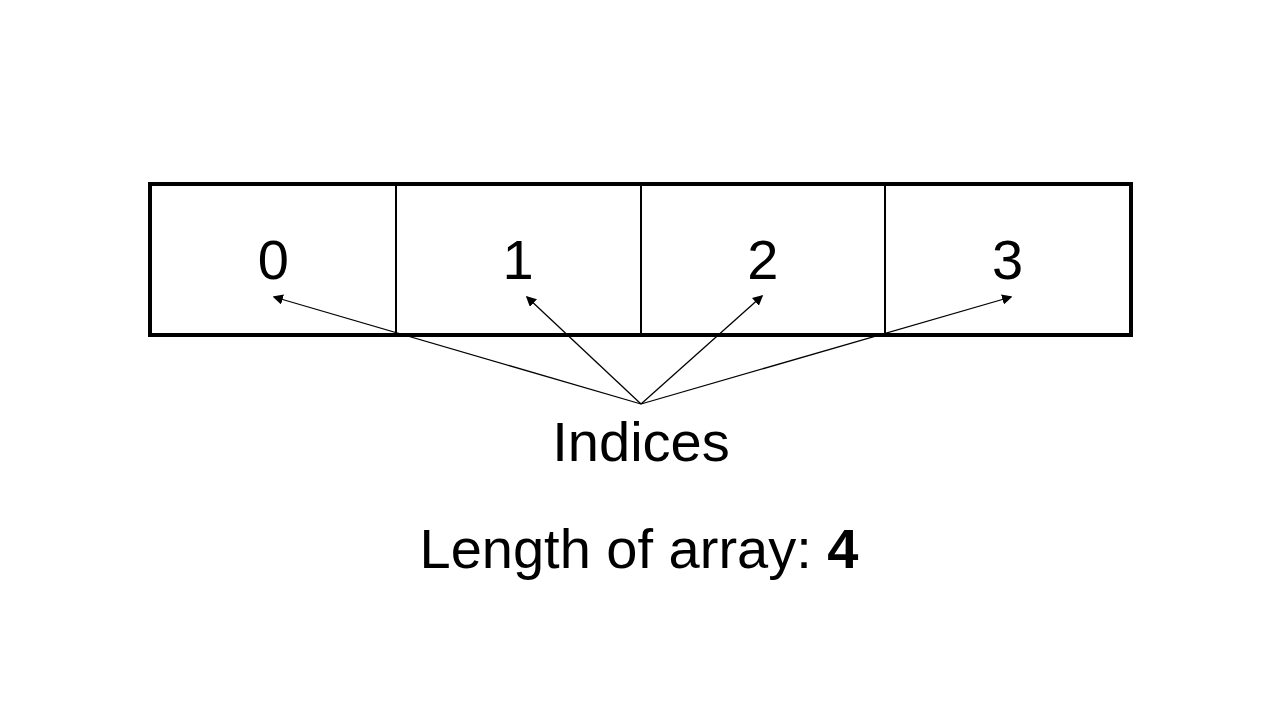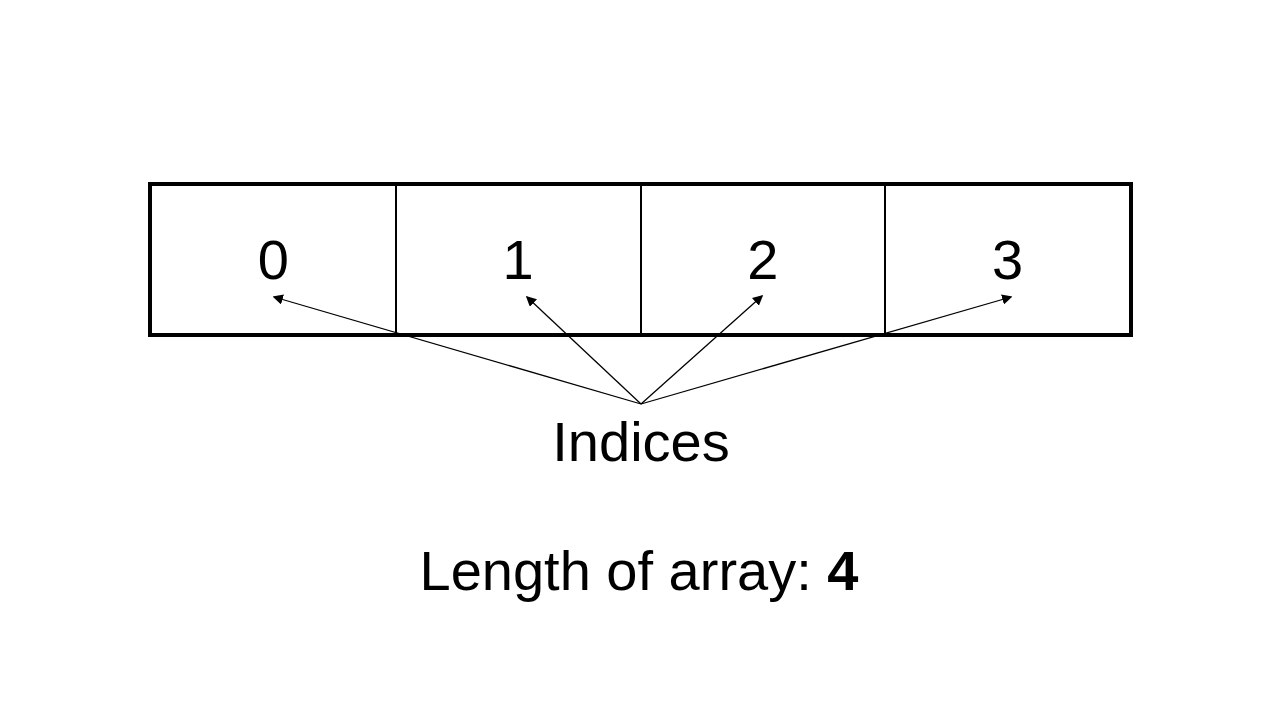--- a/index.html
+++ b/index.html
@@ -56,21 +56,21 @@
     top: 414px;
     width: 1282px;
     text-align: center;
     font-size: 56px;
     line-height: 1;
     color: #000000;
   }
   .length-caption {
     position: absolute;
     left: 0;
-    top: 539px;
+    top: 517px;
     width: 1278px;
     text-align: center;
     font-size: 56px;
     line-height: 1.15;
     color: #000000;
   }
   .length-value {
     font-weight: bold;
   }
 </style>

